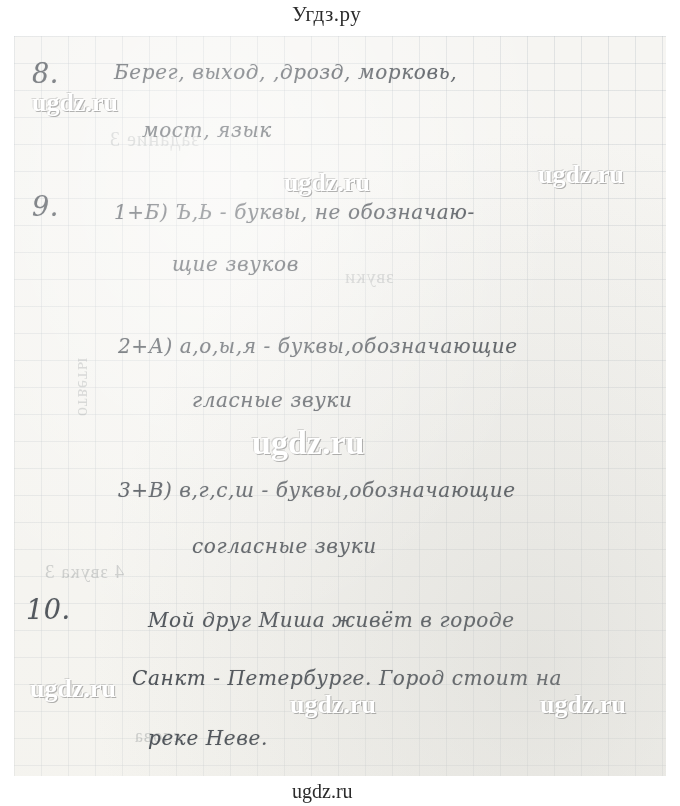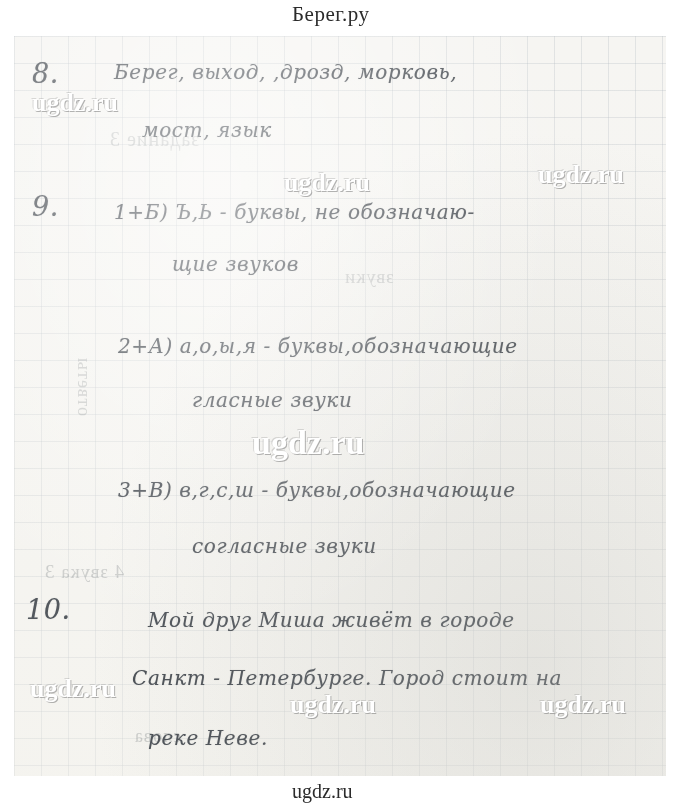--- a/index.html
+++ b/index.html
@@ -122,21 +122,21 @@
     font-size: 20px;
     color: #2b2b2b;
     z-index: 40;
   }
 </style>
 </head>
 <body>
 
 <div id="page">
 
-  <div class="top-brand">Берег.ру</div>
+  <div class="top-brand">Угдз.ру</div>
 
   <div class="scan">
 
     <div class="ghost" style="left:95px; top:92px; font-size:20px;">задание 3</div>
     <div class="ghost" style="left:330px; top:230px; font-size:19px;">звуки</div>
     <div class="ghost" style="left:40px; top:340px; font-size:18px; transform:scaleX(-1) rotate(-90deg);">ответы</div>
     <div class="ghost" style="left:30px; top:525px; font-size:19px;">4 звука 3</div>
     <div class="ghost" style="left:120px; top:690px; font-size:18px;">слова</div>
 
     <div class="hand num" style="left:18px; top:22px;">8.</div>

